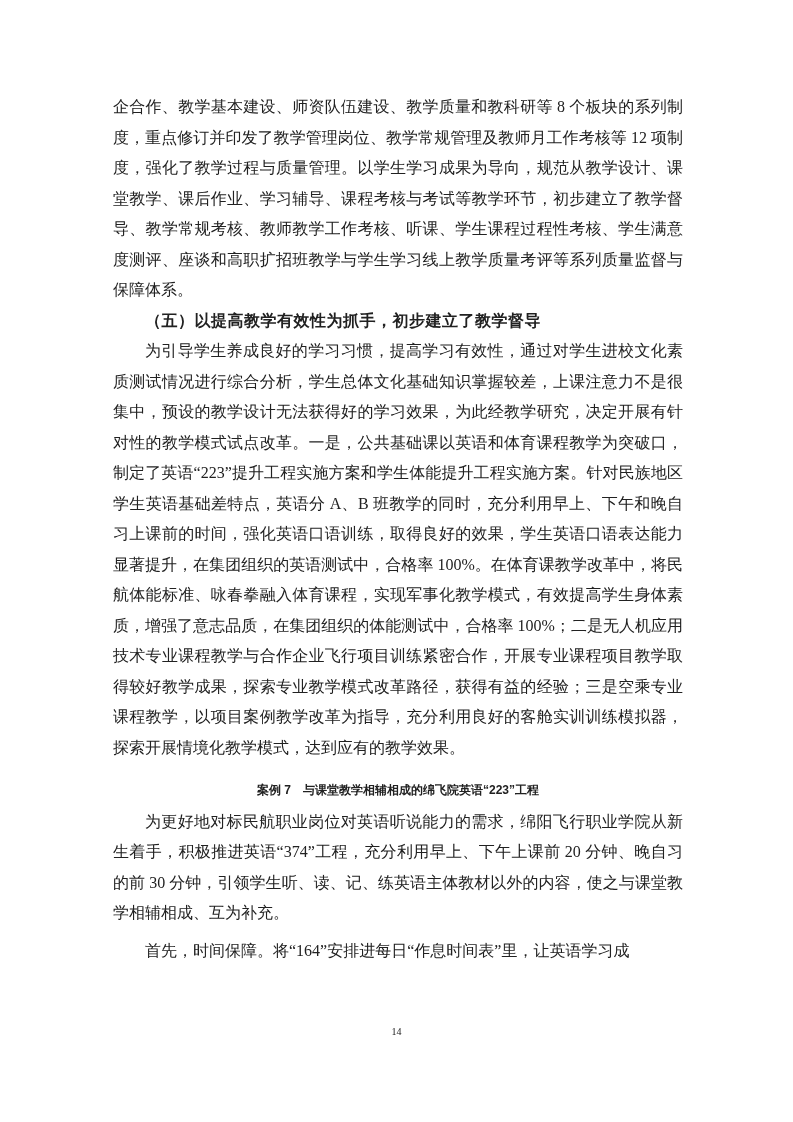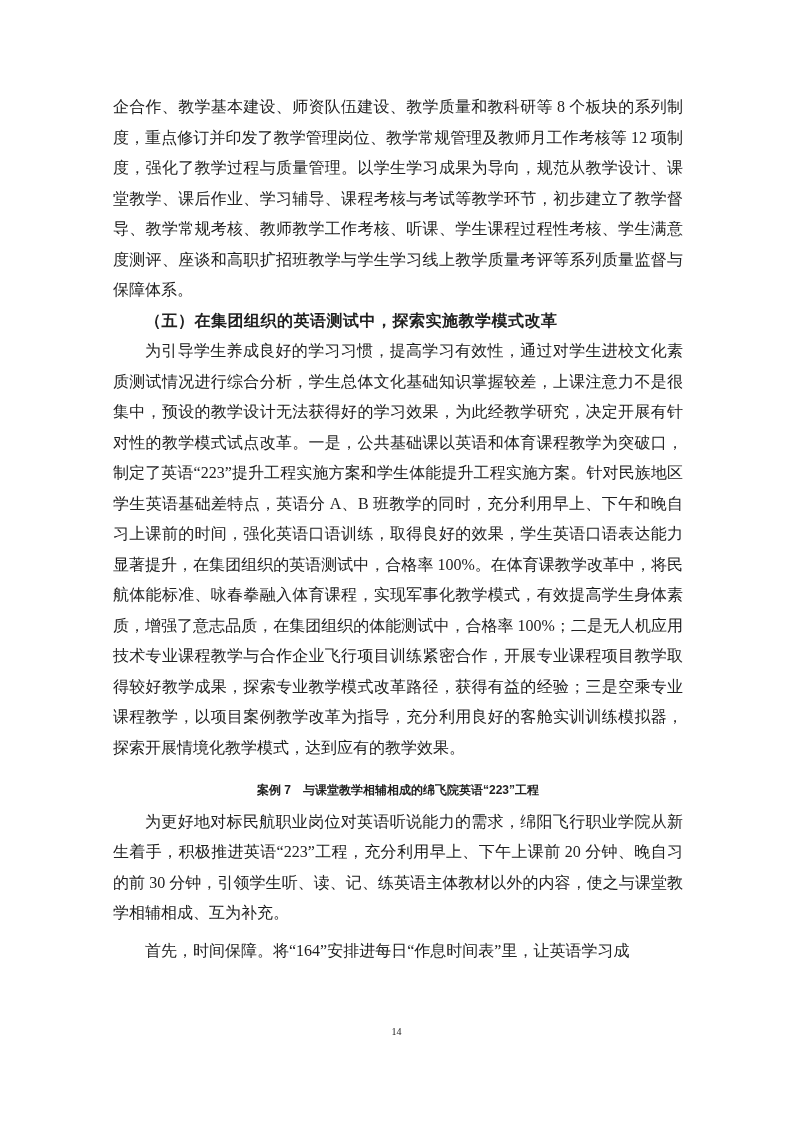--- a/index.html
+++ b/index.html
@@ -59,20 +59,20 @@
     font-size: 10px;
     color: #212121;
   }
 </style>
 </head>
 <body>
 
 <div class="page">
   <div class="content">
     <p class="para no-indent">企合作、教学基本建设、师资队伍建设、教学质量和教科研等 8 个板块的系列制度，重点修订并印发了教学管理岗位、教学常规管理及教师月工作考核等 12 项制度，强化了教学过程与质量管理。以学生学习成果为导向，规范从教学设计、课堂教学、课后作业、学习辅导、课程考核与考试等教学环节，初步建立了教学督导、教学常规考核、教师教学工作考核、听课、学生课程过程性考核、学生满意度测评、座谈和高职扩招班教学与学生学习线上教学质量考评等系列质量监督与保障体系。</p>
-    <p class="section-heading">（五）在集团组织的英语测试中，探索实施教学模式改革</p>
+    <p class="section-heading">（五）以提高教学有效性为抓手，初步建立了教学督导</p>
     <p class="para">为引导学生养成良好的学习习惯，提高学习有效性，通过对学生进校文化素质测试情况进行综合分析，学生总体文化基础知识掌握较差，上课注意力不是很集中，预设的教学设计无法获得好的学习效果，为此经教学研究，决定开展有针对性的教学模式试点改革。一是，公共基础课以英语和体育课程教学为突破口，制定了英语“223”提升工程实施方案和学生体能提升工程实施方案。针对民族地区学生英语基础差特点，英语分 A、B 班教学的同时，充分利用早上、下午和晚自习上课前的时间，强化英语口语训练，取得良好的效果，学生英语口语表达能力显著提升，在集团组织的英语测试中，合格率 100%。在体育课教学改革中，将民航体能标准、咏春拳融入体育课程，实现军事化教学模式，有效提高学生身体素质，增强了意志品质，在集团组织的体能测试中，合格率 100%；二是无人机应用技术专业课程教学与合作企业飞行项目训练紧密合作，开展专业课程项目教学取得较好教学成果，探索专业教学模式改革路径，获得有益的经验；三是空乘专业课程教学，以项目案例教学改革为指导，充分利用良好的客舱实训训练模拟器，探索开展情境化教学模式，达到应有的教学效果。</p>
     <h3 class="case-heading">案例 7　与课堂教学相辅相成的绵飞院英语“223”工程</h3>
-    <p class="para">为更好地对标民航职业岗位对英语听说能力的需求，绵阳飞行职业学院从新生着手，积极推进英语“223”工程，充分利用早上、下午上课前 20 分钟、晚自习的前 30 分钟，引领学生听、读、记、练英语主体教材以外的内容，使之与课堂教学相辅相成、互为补充。</p>
+    <p class="para">为更好地对标民航职业岗位对英语听说能力的需求，绵阳飞行职业学院从新生着手，积极推进英语“374”工程，充分利用早上、下午上课前 20 分钟、晚自习的前 30 分钟，引领学生听、读、记、练英语主体教材以外的内容，使之与课堂教学相辅相成、互为补充。</p>
     <p class="para spaced-top">首先，时间保障。将“164”安排进每日“作息时间表”里，让英语学习成</p>
   </div>
   <div class="page-number">14</div>
 </div>
 
 </body></html>

